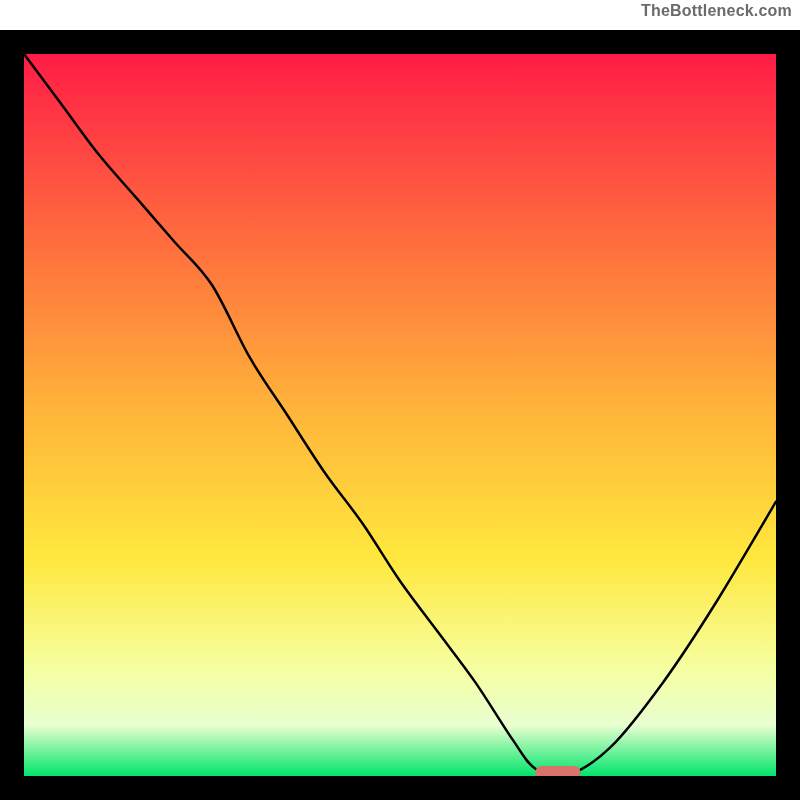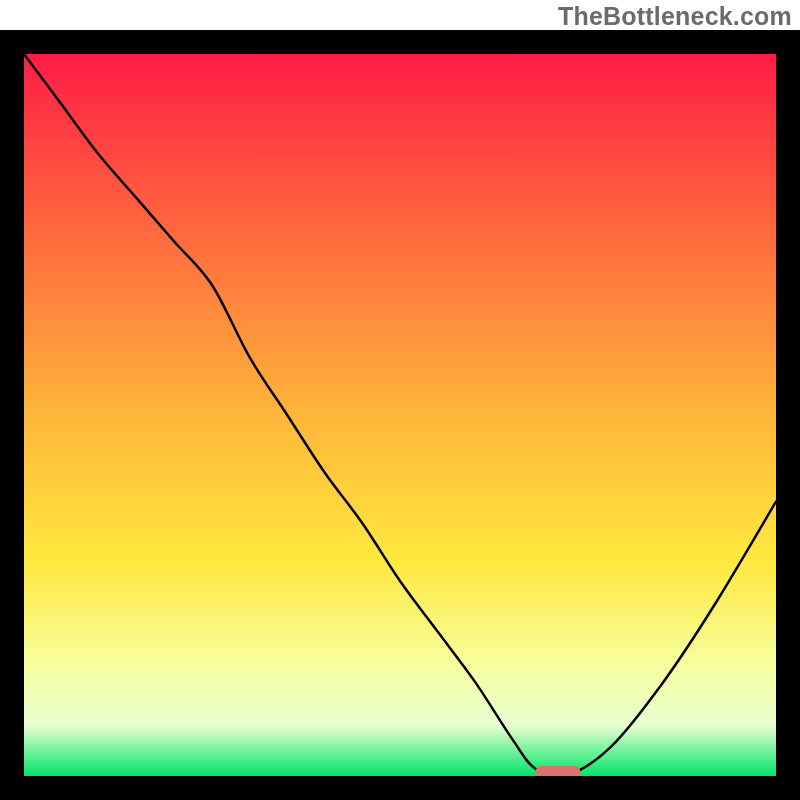--- a/index.html
+++ b/index.html
@@ -13,21 +13,21 @@
   }
   .stage {
     position: relative;
     width: 800px;
     height: 800px;
   }
   .attribution {
     position: absolute;
     top: 2px;
     right: 8px;
-    font-size: 25px;
+    font-size: 16px;
     font-weight: 600;
     color: #6b6b6b;
     letter-spacing: 0.2px;
     user-select: none;
   }
   svg {
     display: block;
   }
 </style>
 </head>

